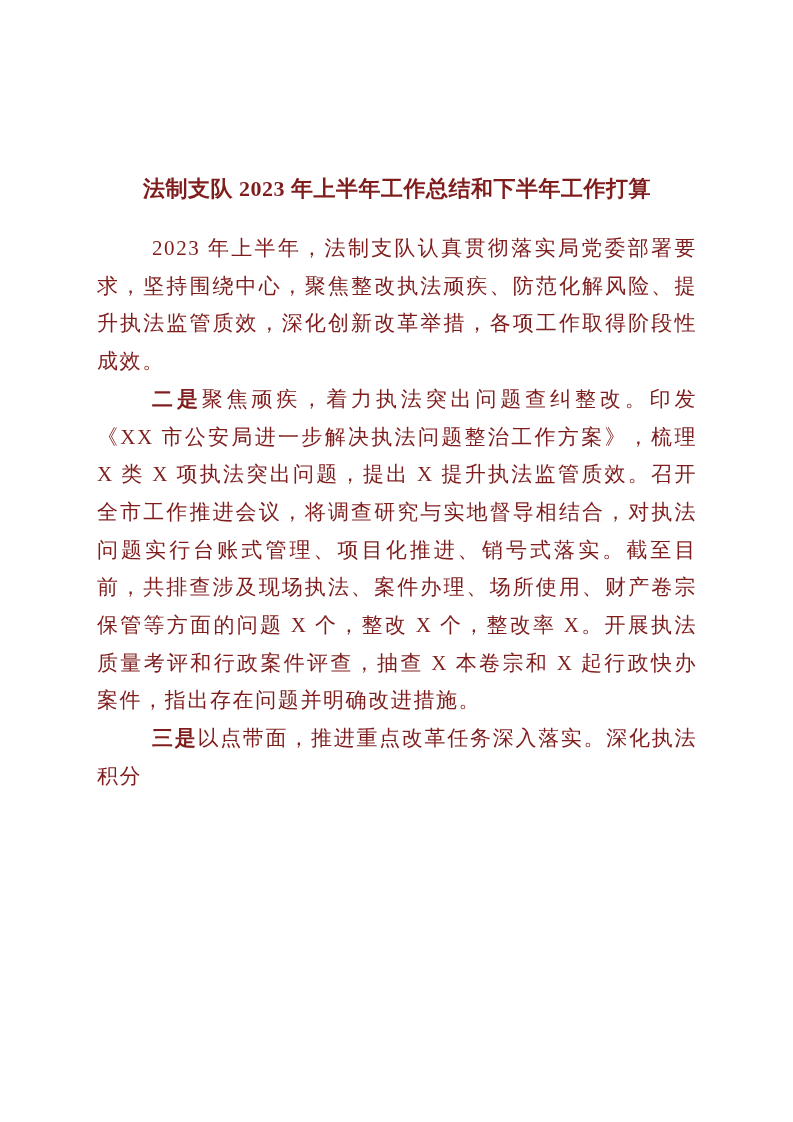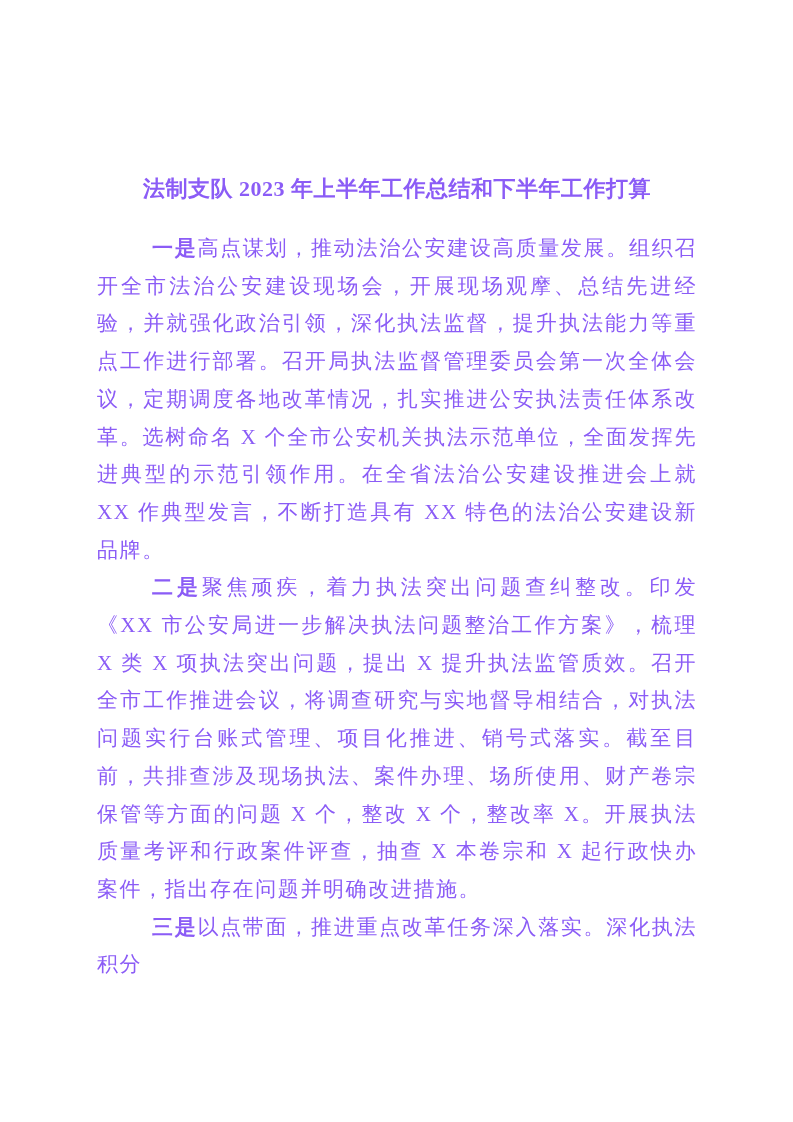--- a/index.html
+++ b/index.html
@@ -9,21 +9,21 @@
   }
   .page {
     position: relative;
     box-sizing: border-box;
     width: 793px;
     height: 1122px;
     margin: 0;
     background: #ffffff;
     padding: 170px 96px 10px 97px;
     font-family: "Liberation Serif", "DejaVu Serif", serif;
-    color: #8b5cf6;
+    color: #7f1d1d;
     overflow: hidden;
   }
   .doc-title {
     margin: 0 0 22px 0;
     font-size: 22px;
     font-weight: bold;
     line-height: 38px;
     text-align: center;
     letter-spacing: 0.5px;
     white-space: nowrap;
@@ -39,19 +39,19 @@
   .lead {
     font-weight: bold;
   }
 </style>
 </head>
 <body>
 
 <div class="page">
   <h1 class="doc-title">法制支队 2023 年上半年工作总结和下半年工作打算</h1>
 
+  <p class="para"><span>2023 年上半年，法制支队认真贯彻落实局党委部署要求，坚持围绕中心，聚焦整改执法顽疾、防范化解风险、提升执法监管质效，深化创新改革举措，各项工作取得阶段性成效。</span></p>
 
-  <p class="para"><span class="lead">一是</span><span>高点谋划，推动法治公安建设高质量发展。组织召开全市法治公安建设现场会，开展现场观摩、总结先进经验，并就强化政治引领，深化执法监督，提升执法能力等重点工作进行部署。召开局执法监督管理委员会第一次全体会议，定期调度各地改革情况，扎实推进公安执法责任体系改革。选树命名 X 个全市公安机关执法示范单位，全面发挥先进典型的示范引领作用。在全省法治公安建设推进会上就 XX 作典型发言，不断打造具有 XX 特色的法治公安建设新品牌。</span></p>
 
   <p class="para"><span class="lead">二是</span><span>聚焦顽疾，着力执法突出问题查纠整改。印发《XX 市公安局进一步解决执法问题整治工作方案》，梳理 X 类 X 项执法突出问题，提出 X 提升执法监管质效。召开全市工作推进会议，将调查研究与实地督导相结合，对执法问题实行台账式管理、项目化推进、销号式落实。截至目前，共排查涉及现场执法、案件办理、场所使用、财产卷宗保管等方面的问题 X 个，整改 X 个，整改率 X。开展执法质量考评和行政案件评查，抽查 X 本卷宗和 X 起行政快办案件，指出存在问题并明确改进措施。</span></p>
 
   <p class="para"><span class="lead">三是</span><span>以点带面，推进重点改革任务深入落实。深化执法积分</span></p>
 </div>
 
 </body></html>

